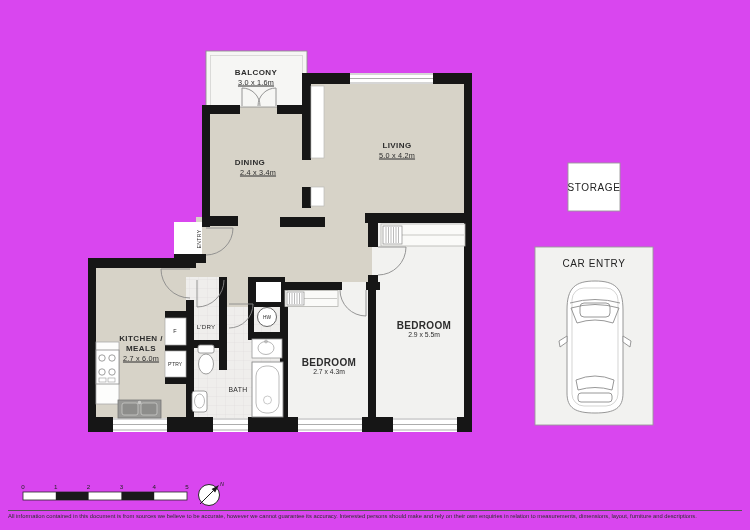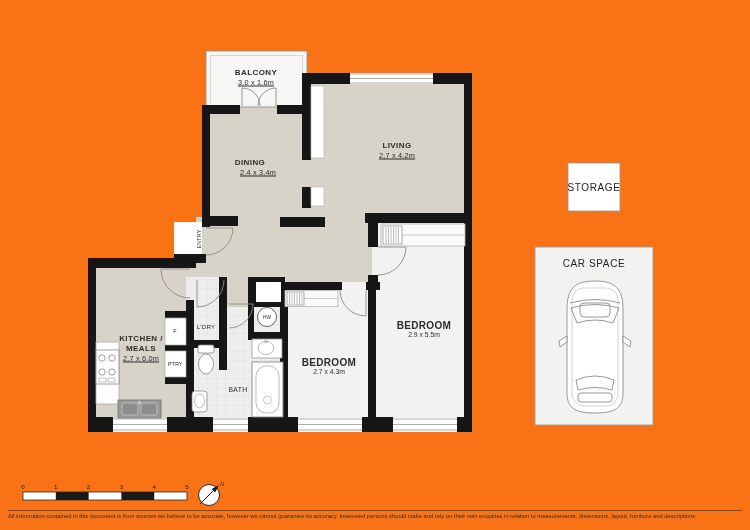--- a/index.html
+++ b/index.html
@@ -1,16 +1,16 @@
 <!DOCTYPE html>
 <html><head>
 <meta charset="utf-8">
 <style>
   html,body{margin:0;padding:0;background:#ffffff;}
-  #stage{position:relative;width:750px;height:530px;background:#f97316;overflow:hidden;
+  #stage{position:relative;width:750px;height:530px;background:#d946ef;overflow:hidden;
          font-family:"Liberation Sans",sans-serif;}
   #plan-svg{position:absolute;left:0;top:0;}
   .lbl{position:absolute;transform:translate(-50%,-50%);white-space:nowrap;color:#2d2d2d;}
   .rm{font-size:8px;font-weight:700;letter-spacing:.4px;}
   .dm{font-size:7.3px;font-weight:400;letter-spacing:.2px;text-decoration:underline;}
   .bd{font-size:10px;font-weight:700;letter-spacing:.3px;}
   .bdm{font-size:6.8px;font-weight:400;}
   .sm{font-weight:400;color:#2b2b2b;}
   .entry-lbl{font-size:5.2px;transform:translate(-50%,-50%) rotate(-90deg);letter-spacing:.3px;}
   .f-lbl{font-size:5.5px;}
@@ -250,36 +250,36 @@
     <line x1="200" y1="504" x2="213.5" y2="490.5" stroke="#1a1a1a" stroke-width="1"></line>
     <path d="M219 485 L215.1 492.4 L211.6 488.9 Z" fill="#1a1a1a"></path>
   </g>
 </svg>
 
 <div class="lbl rm" style="left:256px;top:72px">BALCONY</div>
 <div class="lbl dm" style="left:256px;top:82px">3.0 x 1.6m</div>
 <div class="lbl rm" style="left:250px;top:162px">DINING</div>
 <div class="lbl dm" style="left:258px;top:172px">2.4 x 3.4m</div>
 <div class="lbl rm" style="left:397px;top:145px">LIVING</div>
-<div class="lbl dm" style="left:397px;top:155px">2.7 x 4.2m</div>
+<div class="lbl dm" style="left:397px;top:155px">5.0 x 4.2m</div>
 <div class="lbl rm" style="left:141px;top:338px">KITCHEN /</div>
 <div class="lbl rm" style="left:141px;top:348px">MEALS</div>
 <div class="lbl dm" style="left:141px;top:358px">2.7 x 6.0m</div>
 <div class="lbl bd" style="left:329px;top:362px">BEDROOM</div>
 <div class="lbl bdm" style="left:329px;top:371px">2.7 x 4.3m</div>
 <div class="lbl bd" style="left:424px;top:325px">BEDROOM</div>
 <div class="lbl bdm" style="left:424px;top:334px">2.9 x 5.5m</div>
 <div class="lbl sm bath-lbl" style="left:238px;top:389px">BATH</div>
 <div class="lbl sm ldry-lbl" style="left:206px;top:326px">L'DRY</div>
 <div class="lbl sm ptry-lbl" style="left:175px;top:364px">P'TRY</div>
 <div class="lbl sm f-lbl" style="left:175px;top:331px">F</div>
 <div class="lbl sm hw-lbl" style="left:267px;top:317px">HW</div>
 <div class="lbl sm entry-lbl" style="left:199px;top:239px">ENTRY</div>
 <div class="lbl annex" style="left:594px;top:187px">STORAGE</div>
-<div class="lbl annex" style="left:594px;top:263px">CAR SPACE</div>
+<div class="lbl annex" style="left:594px;top:263px">CAR ENTRY</div>
 
 <div class="lbl tick" style="left:23px;top:486px">0</div>
 <div class="lbl tick" style="left:55.8px;top:486px">1</div>
 <div class="lbl tick" style="left:88.6px;top:486px">2</div>
 <div class="lbl tick" style="left:121.4px;top:486px">3</div>
 <div class="lbl tick" style="left:154.2px;top:486px">4</div>
 <div class="lbl tick" style="left:187px;top:486px">5</div>
 <div class="lbl north" style="left:222px;top:484px">N</div>
 
 <div id="disclaimer-rule"></div>

